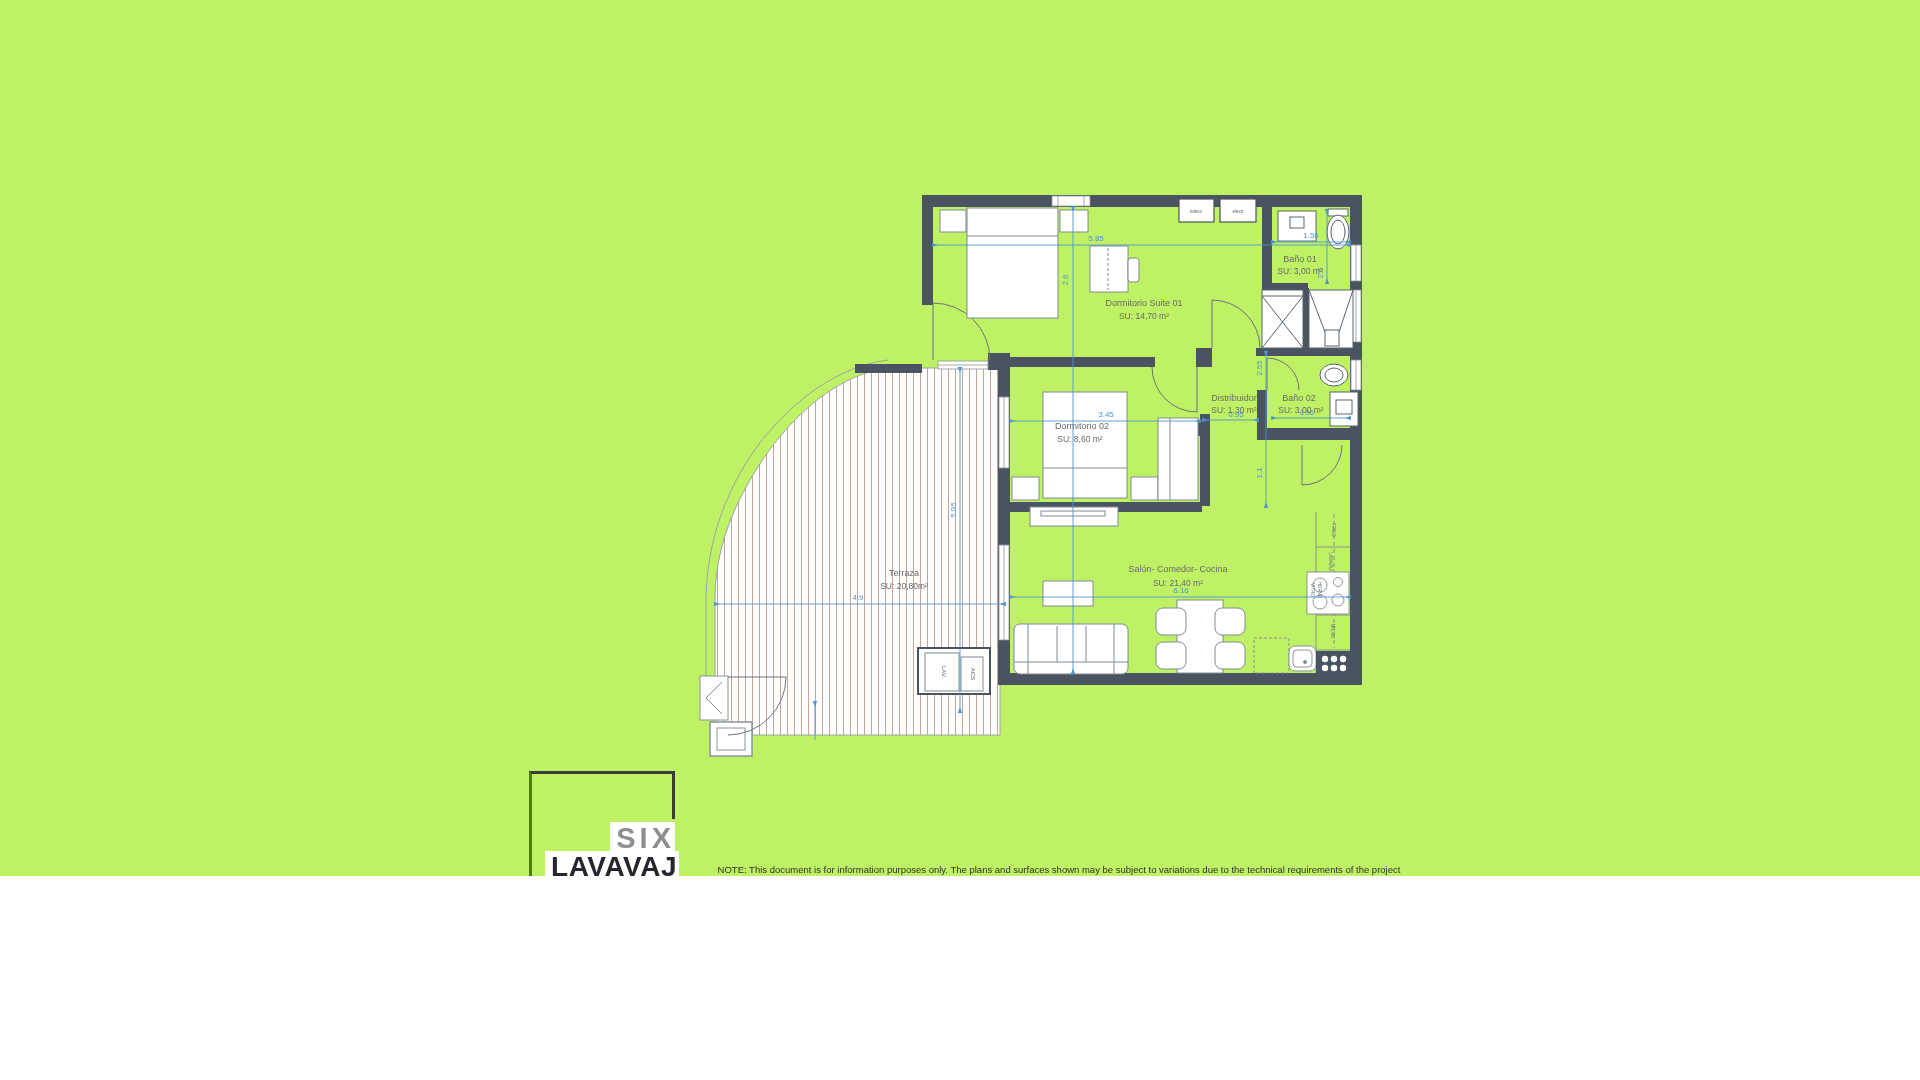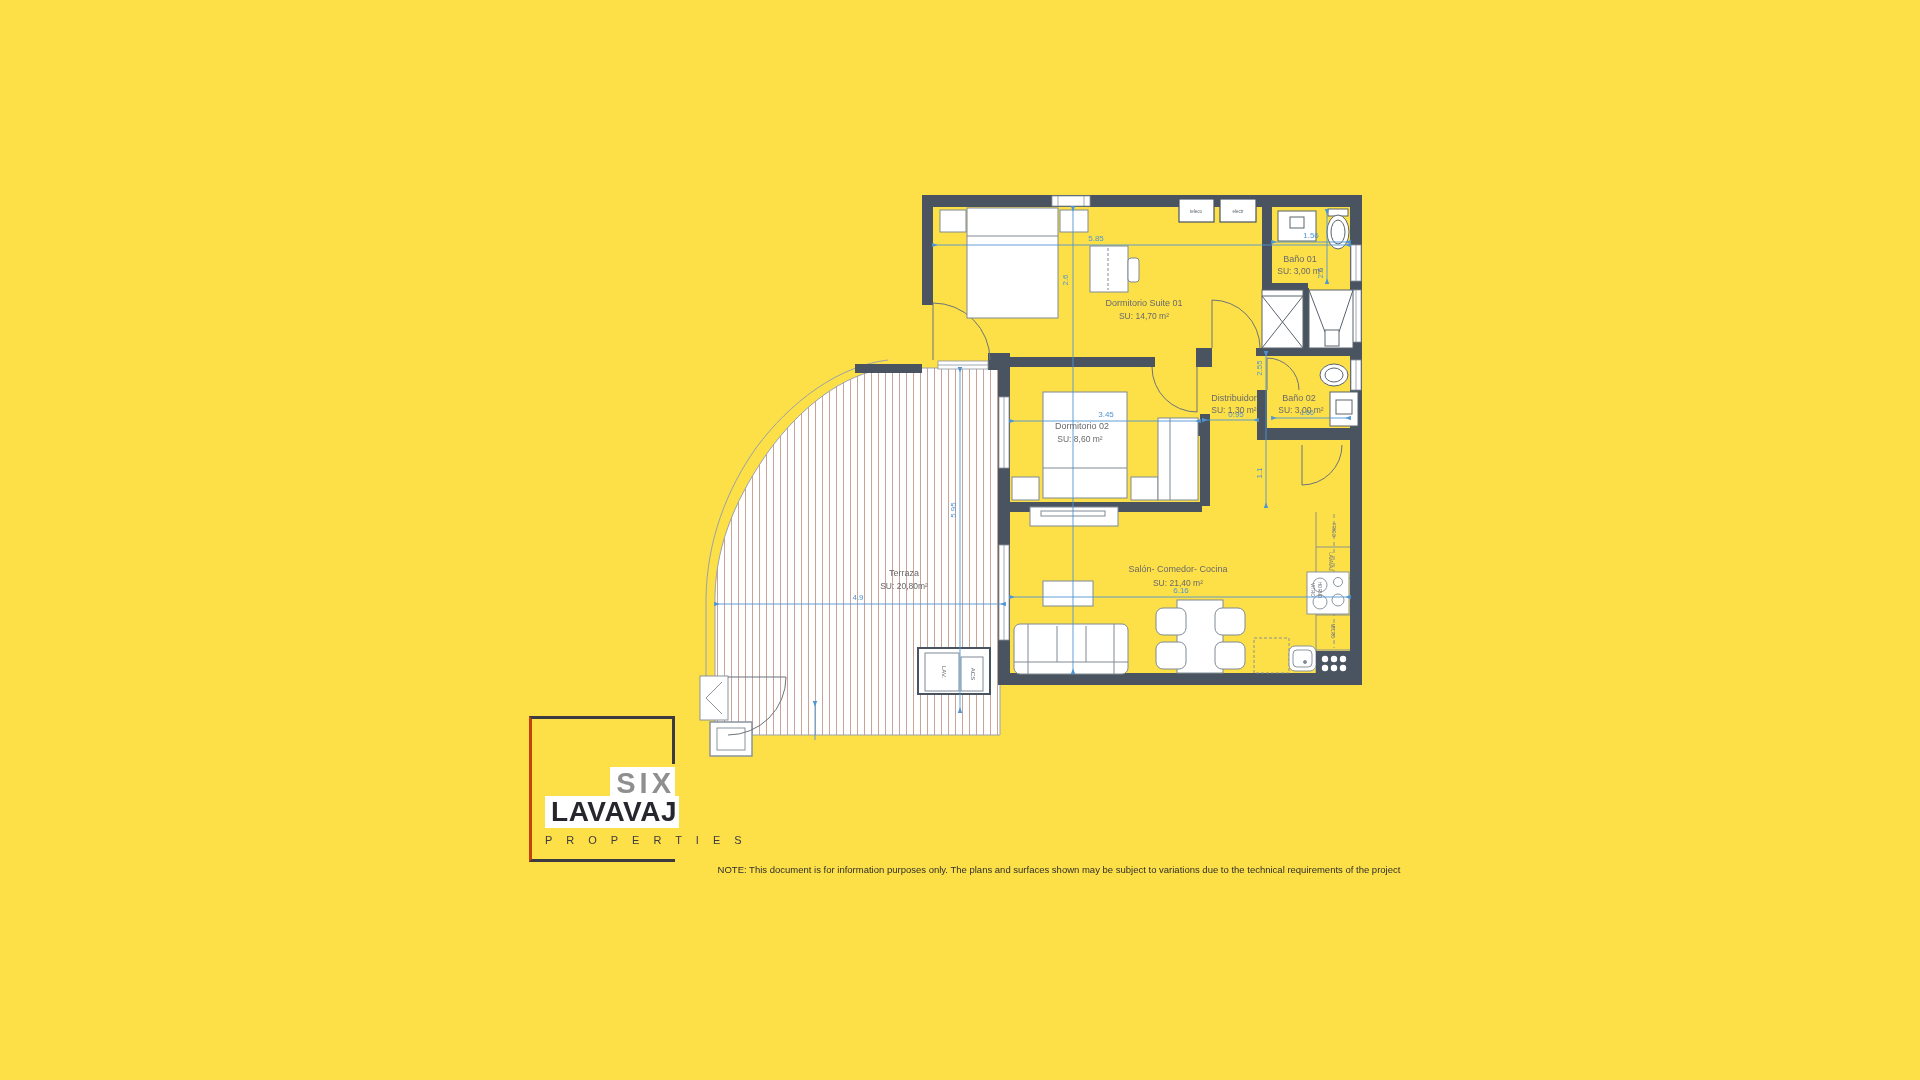--- a/index.html
+++ b/index.html
@@ -1,20 +1,20 @@
 <!DOCTYPE html>
 <html><head>
 <meta charset="utf-8">
 <style>
   html,body{margin:0;padding:0;background:#fff;font-family:"Liberation Sans",sans-serif;}
-  #canvas{position:relative;width:1920px;height:1080px;background:#fde047;overflow:hidden;}
+  #canvas{position:relative;width:1920px;height:876px;background:#bef264;overflow:hidden;}
   #plan-svg{position:absolute;left:690px;top:150px;}
   
-  #logo{position:absolute;left:529px;top:716px;width:143px;height:140px;
-        border-left:3px solid #c2410c;border-top:3px solid #3a3a40;border-bottom:3px solid #3a3a40;text-decoration:underline;}
+  #logo{position:absolute;left:529px;top:771px;width:143px;height:140px;
+        border-left:3px solid #4d7c0f;border-top:3px solid #3a3a40;border-bottom:3px solid #3a3a40;text-decoration:underline;}
   #logo .right-stub{position:absolute;right:0;top:0;width:3px;height:45px;background:#3a3a40;}
   #logo .six{position:absolute;right:0;top:48px;font-size:29px;font-weight:bold;color:#8f8f8f;
         letter-spacing:4px;line-height:1;background:#fff;padding:2px 0 2px 6px;}
   #logo .seconds{position:absolute;right:-4px;top:77px;font-size:28px;font-weight:bold;color:#26262e;
         letter-spacing:0.5px;line-height:1;background:#fff;padding:2px 2px 2px 6px;white-space:nowrap;}
   #logo .properties{position:absolute;left:13px;top:115px;font-size:11px;letter-spacing:5.5px;
         color:#3a3a40;white-space:nowrap;}
   
   #note{position:absolute;left:659px;top:863px;width:800px;text-align:center;
         font-size:9.5px;line-height:13px;color:#2e2e2e;}

